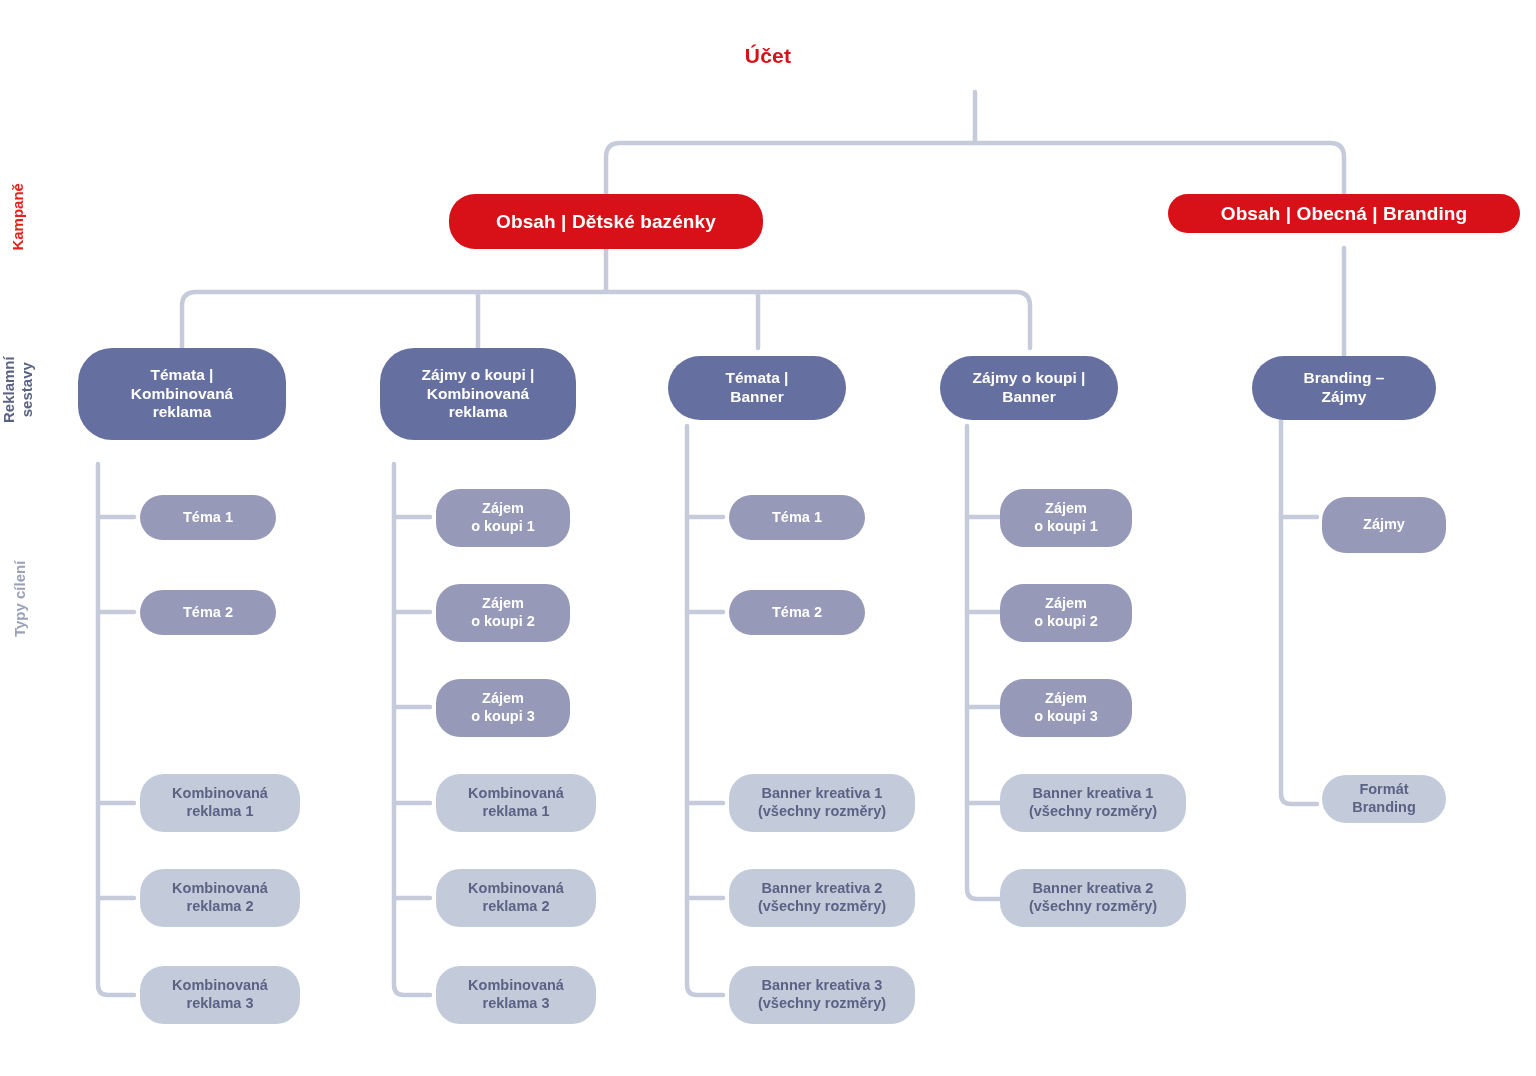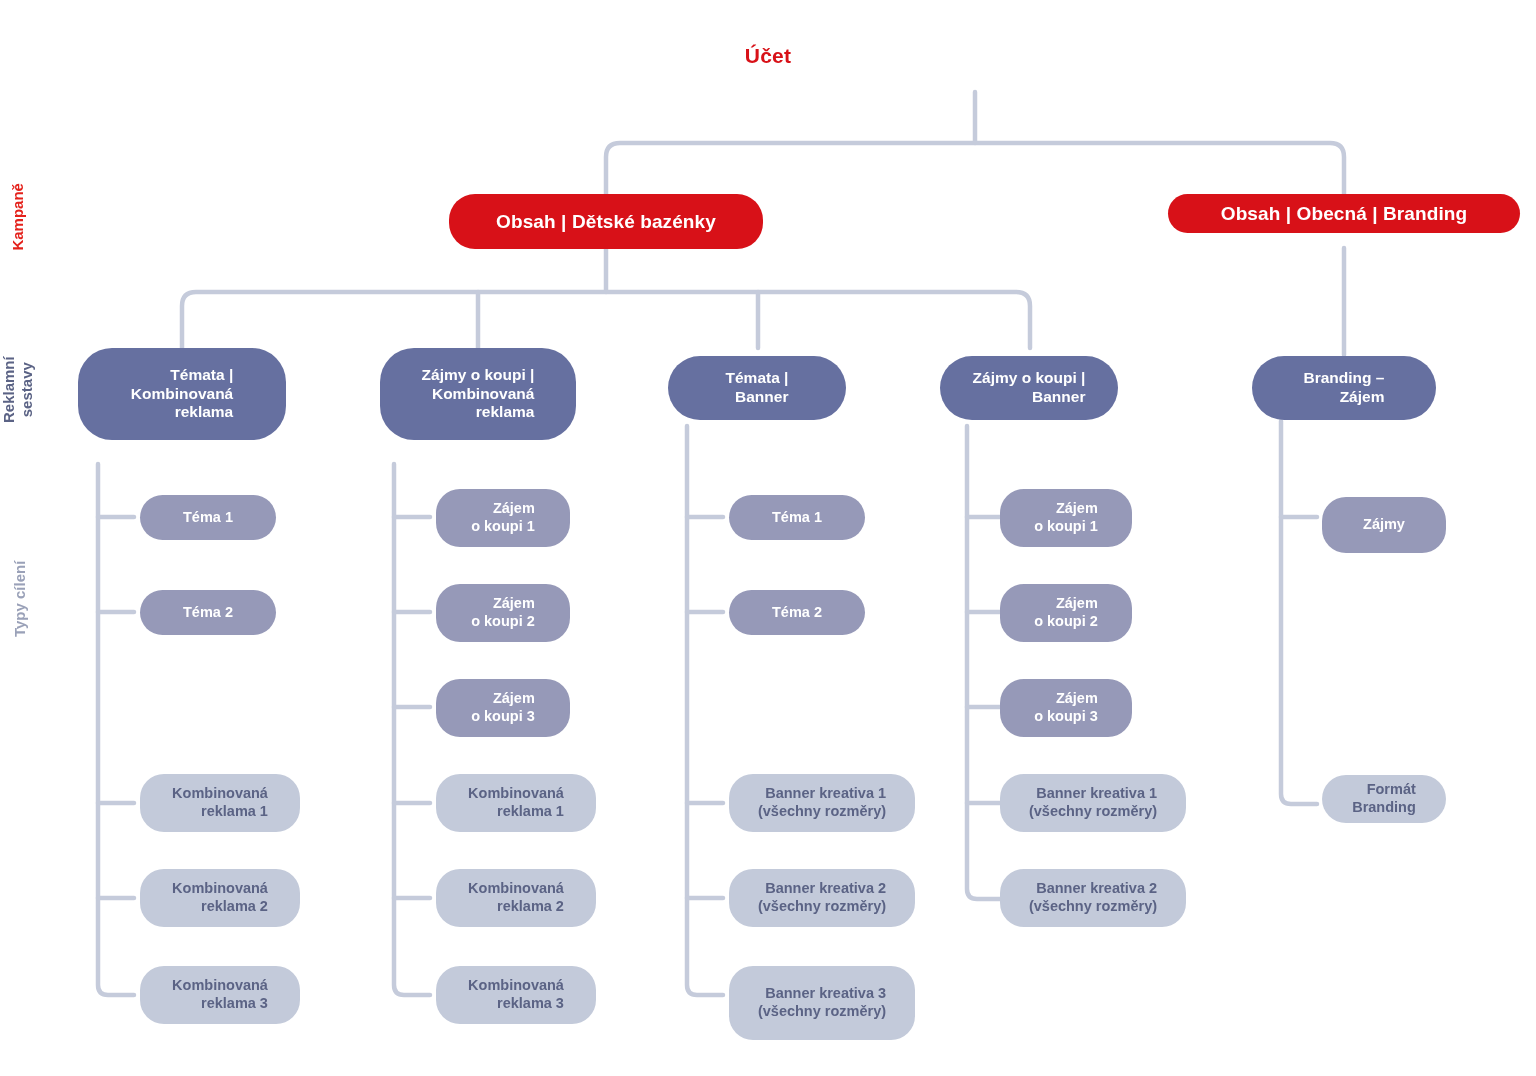--- a/index.html
+++ b/index.html
@@ -73,21 +73,21 @@
     font-weight: bold;
   }
 
   
   .node {
     position: absolute;
     box-sizing: border-box;
     display: flex;
     align-items: center;
     justify-content: center;
-    text-align: right;
+    text-align: center;
     line-height: 1.22;
     white-space: pre-line;
   }
 
   
   .campaign {
     background: #d81118;
     color: #ffffff;
     border-radius: 26px;
     font-size: 19px;
@@ -189,21 +189,21 @@
 Kombinovaná
 reklama</div>
   <div class="node adgroup" style="left:380px; top:348px; width:196px; height:92px;">Zájmy o koupi |
 Kombinovaná
 reklama</div>
   <div class="node adgroup" style="left:668px; top:356px; width:178px; height:64px;">Témata |
 Banner</div>
   <div class="node adgroup" style="left:940px; top:356px; width:178px; height:64px;">Zájmy o koupi |
 Banner</div>
   <div class="node adgroup" style="left:1252px; top:356px; width:184px; height:64px;">Branding –
-Zájem</div>
+Zájmy</div>
 
   <div class="node target" style="left:140px; top:495px; width:136px; height:45px;">Téma 1</div>
   <div class="node target" style="left:140px; top:590px; width:136px; height:45px;">Téma 2</div>
 
   <div class="node creative" style="left:140px; top:774px; width:160px; height:58px;">Kombinovaná
 reklama 1</div>
   <div class="node creative" style="left:140px; top:869px; width:160px; height:58px;">Kombinovaná
 reklama 2</div>
   <div class="node creative" style="left:140px; top:966px; width:160px; height:58px;">Kombinovaná
 reklama 3</div>
@@ -222,21 +222,21 @@
   <div class="node creative" style="left:436px; top:966px; width:160px; height:58px;">Kombinovaná
 reklama 3</div>
 
   <div class="node target" style="left:729px; top:495px; width:136px; height:45px;">Téma 1</div>
   <div class="node target" style="left:729px; top:590px; width:136px; height:45px;">Téma 2</div>
 
   <div class="node creative" style="left:729px; top:774px; width:186px; height:58px;">Banner kreativa 1
 (všechny rozměry)</div>
   <div class="node creative" style="left:729px; top:869px; width:186px; height:58px;">Banner kreativa 2
 (všechny rozměry)</div>
-  <div class="node creative" style="left:729px; top:966px; width:186px; height:74px;">Banner kreativa 3
+  <div class="node creative" style="left:729px; top:966px; width:186px; height:58px;">Banner kreativa 3
 (všechny rozměry)</div>
 
   <div class="node target" style="left:1000px; top:489px; width:132px; height:58px;">Zájem
 o koupi 1</div>
   <div class="node target" style="left:1000px; top:584px; width:132px; height:58px;">Zájem
 o koupi 2</div>
   <div class="node target" style="left:1000px; top:679px; width:132px; height:58px;">Zájem
 o koupi 3</div>
 
   <div class="node creative" style="left:1000px; top:774px; width:186px; height:58px;">Banner kreativa 1

